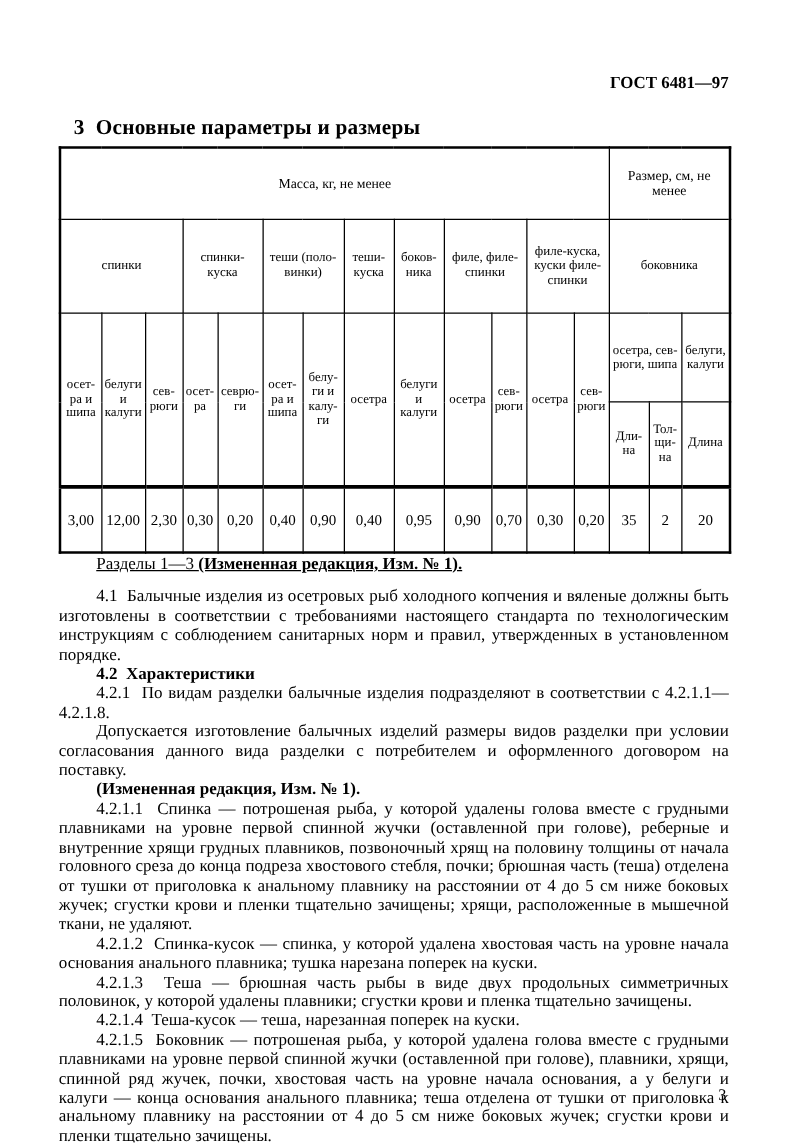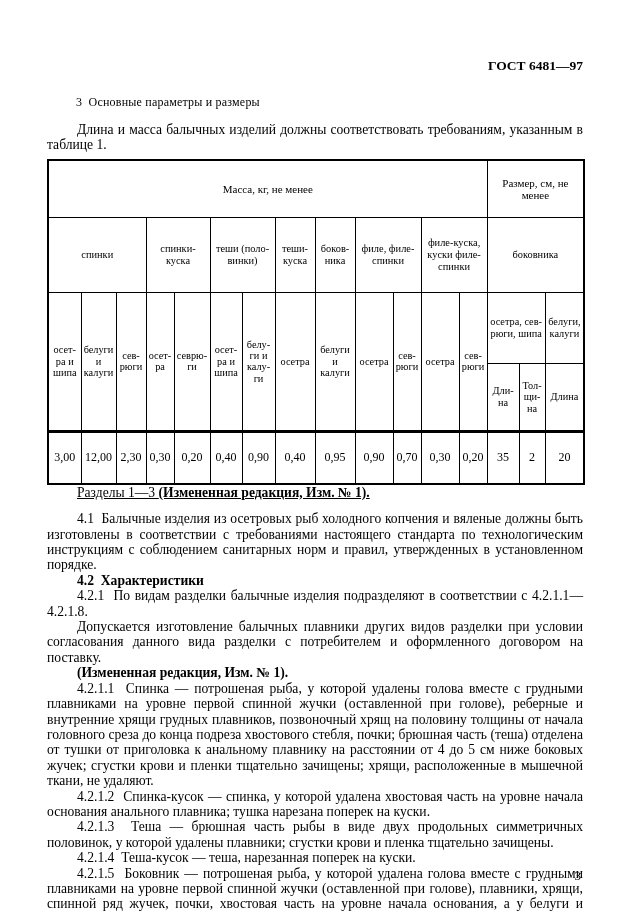--- a/index.html
+++ b/index.html
@@ -3,21 +3,21 @@
 <meta charset="utf-8">
 <style>
   html,body{margin:0;padding:0;background:#ffffff;}
   body{
     width:630px;height:914px;position:relative;
     font-family:"Liberation Serif","DejaVu Serif",serif;
     color:#000;-webkit-font-smoothing:antialiased;
   }
   .page{padding:58px 47px 0 47px;width:536px;}
   .doc-header{text-align:right;font-weight:bold;font-size:13.5px;line-height:15px;}
-  .sec-title{font-weight:normal;font-size:12px;line-height:18px;margin:20px 0 0 29px;letter-spacing:.2px;}
+  .sec-title{font-weight:bold;font-size:17px;line-height:18px;margin:20px 0 0 12px;letter-spacing:.2px;}
   .sec-title.s4{margin-top:15px;}
   p.body{font-size:13.6px;line-height:15.4px;text-align:justify;text-indent:30px;margin:0;hyphens:manual;}
   p.body.first{margin-top:11px;}
   .bold{font-weight:bold;}
   .tbl-caption{font-size:11.5px;letter-spacing:2.6px;margin-top:21px;}
   table{border-collapse:collapse;table-layout:fixed;width:536px;margin-top:6px;border:2px solid #000;}
   th,td{border:1px solid #000;padding:14px 2px;text-align:center;vertical-align:middle;font-weight:normal;hyphens:manual;overflow:hidden;}
   tr.r1 th{height:28px;font-size:11px;line-height:12px;}
   tr.r2 th{height:46px;font-size:10.4px;line-height:11.6px;}
   tr.r3 th{height:42px;font-size:10.3px;line-height:11.4px;}
@@ -28,21 +28,20 @@
 </style>
 </head>
 <body>
 
 <div class="page">
 
   <div class="doc-header">ГОСТ 6481—97</div>
 
   <div class="sec-title">3&nbsp;&nbsp;Основные параметры и размеры</div>
 
-  <p class="body first">Длина и масса балычных изделий должны соответствовать требованиям, указанным в таблице 1.</p>
 
 
   <table>
     <colgroup>
       <col style="width:33px">
         <col style="width:35px">
         <col style="width:30px">
       <col style="width:28px">
         <col style="width:36px">
       <col style="width:32px">
@@ -114,21 +113,21 @@
     </tr>
   </tbody>
     </table>
 
   <p class="body note"><span>Разделы 1—3 </span><span class="bold">(Измененная редакция, Изм. № 1).</span></p>
 
 
   <p class="body first">4.1&nbsp; Балычные изделия из осетровых рыб холодного копчения и вяленые должны быть изготовлены в соответствии с требованиями настоящего стандарта по технологическим инструкциям с соблюдением санитарных норм и правил, утвержденных в установленном порядке.</p>
   <p class="body bold">4.2&nbsp; Характеристики</p>
   <p class="body">4.2.1&nbsp; По видам разделки балычные изделия подразделяют в соответствии с 4.2.1.1—4.2.1.8.</p>
-  <p class="body">Допускается изготовление балычных плавники других видов разделки при условии согласования данного вида разделки с потребителем и оформленного договором на поставку.</p>
+  <p class="body">Допускается изготовление балычных изделий размеры видов разделки при условии согласования данного вида разделки с потребителем и оформленного договором на поставку.</p>
   <p class="body bold">(Измененная редакция, Изм. № 1).</p>
   <p class="body">4.2.1.1&nbsp; Спинка — потрошеная рыба, у которой удалены голова вместе с грудными плавниками на уровне первой спинной жучки (оставленной при голове), реберные и внутренние хрящи грудных плавников, позвоночный хрящ на половину толщины от начала головного среза до конца подреза хвостового стебля, почки; брюшная часть (теша) отделена от тушки от приголовка к анальному плавнику на расстоянии от 4 до 5 см ниже боковых жучек; сгустки крови и пленки тщательно зачищены; хрящи, расположенные в мышечной ткани, не удаляют.</p>
   <p class="body">4.2.1.2&nbsp; Спинка-кусок — спинка, у которой удалена хвостовая часть на уровне начала основания анального плавника; тушка нарезана поперек на куски.</p>
   <p class="body">4.2.1.3&nbsp; Теша — брюшная часть рыбы в виде двух продольных симметричных половинок, у которой удалены плавники; сгустки крови и пленка тщательно зачищены.</p>
   <p class="body">4.2.1.4&nbsp; Теша-кусок — теша, нарезанная поперек на куски.</p>
   <p class="body">4.2.1.5&nbsp; Боковник — потрошеная рыба, у которой удалена голова вместе с грудными плавниками на уровне первой спинной жучки (оставленной при голове), плавники, хрящи, спинной ряд жучек, почки, хвостовая часть на уровне начала основания, а у белуги и калуги — конца основания анального плавника; теша отделена от тушки от приголовка к анальному плавнику на расстоянии от 4 до 5 см ниже боковых жучек; сгустки крови и пленки тщательно зачищены.</p>
   <p class="body">Тушка разрезана по спине вдоль позвоночного хряща на две симметричные половины, которые у белуги и калуги дополнительно разрезаны на продольные пласты.</p>
 
 </div>
 

